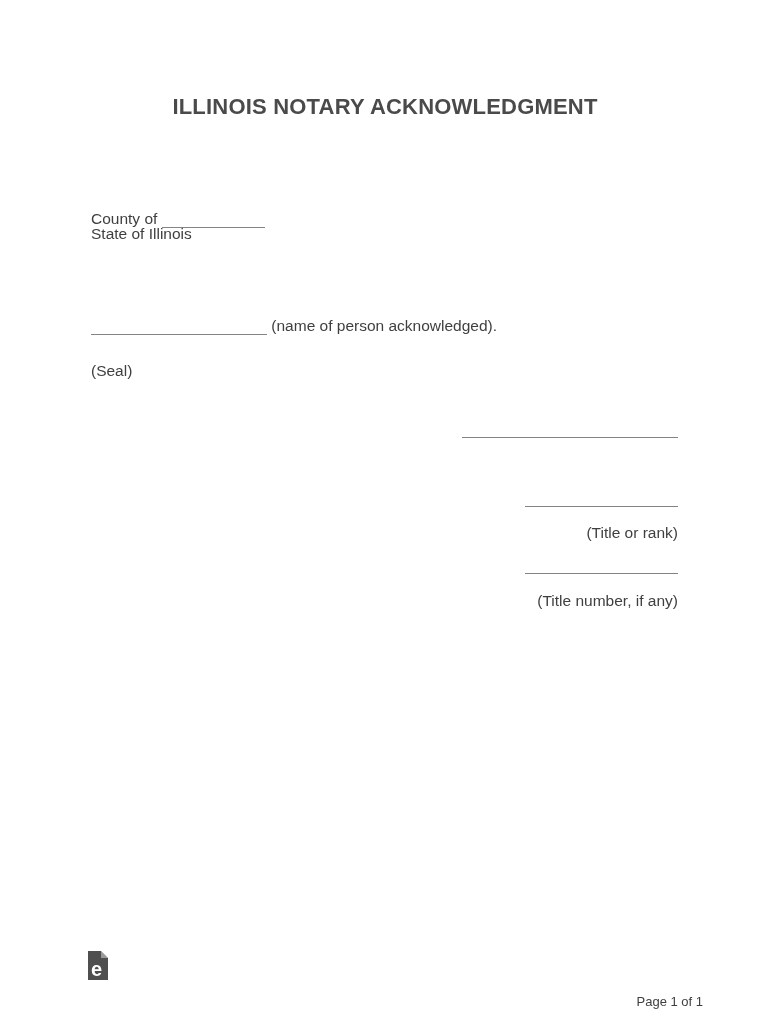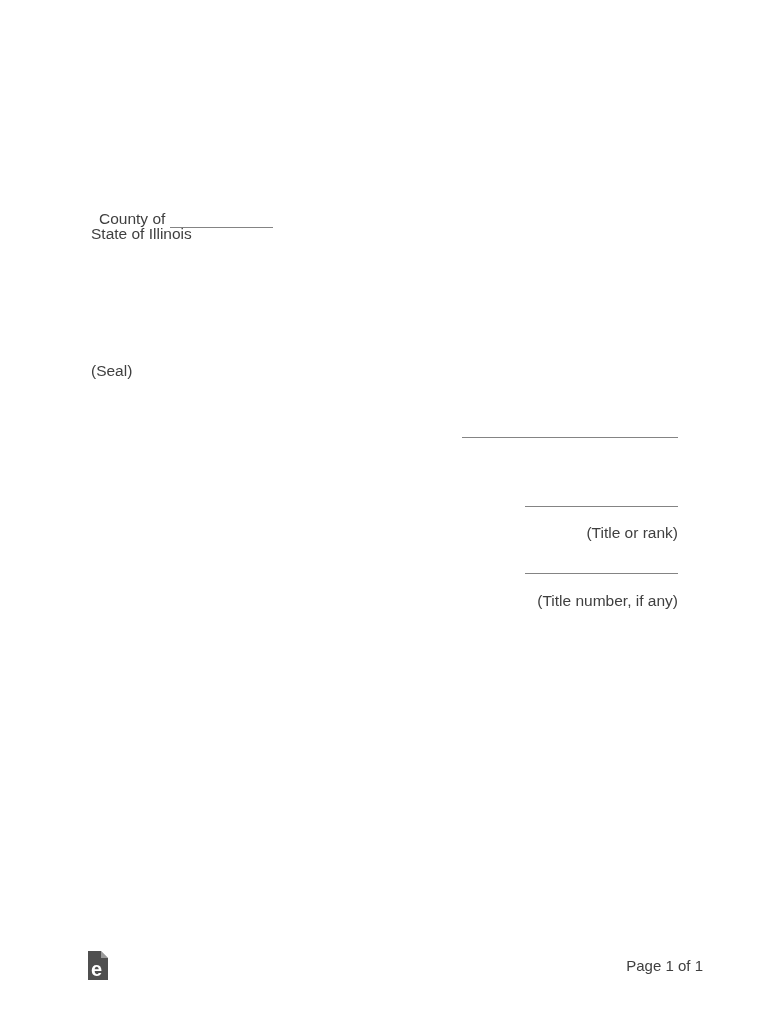--- a/index.html
+++ b/index.html
@@ -24,21 +24,21 @@
     width: 100%;
     text-align: center;
     font-size: 22px;
     font-weight: bold;
     color: #4a4a4a;
     letter-spacing: 0.2px;
     margin: 0;
   }
   .abs { position: absolute; left: 91px; white-space: nowrap; }
   .state-line   { top: 177px; margin-top: 48px; }
-  .county-line  { top: 210px; margin-left: 8px; }
+  .county-line  { top: 210px; }
   .para-line1   { top: 279px; }
   .para-line2   { top: 317px; }
   .seal-label   { top: 362px; }
   .blank {
     display: inline-block;
     height: 15px;
     vertical-align: -4px;
     border-bottom: 1.5px solid #848484;
   }
   .blank-county { width: 103px; }
@@ -89,40 +89,45 @@
     left: 3px;
     bottom: 1px;
     font-size: 20px;
     font-weight: bold;
     line-height: 1;
     color: #ffffff;
   }
   .page-indicator {
     position: absolute;
     right: 67px;
-    top: 957px;
-    font-size: 15px;
+    top: 994px;
+    font-size: 13px;
     color: #3f3f3f;
     white-space: nowrap;
   }
 </style>
 </head>
 <body>
 
 <div class="page">
 
+  <h1 class="doc-title">ILLINOIS NOTARY ACKNOWLEDGMENT</h1>
 
   <div class="abs state-line">State of Illinois</div>
 
   <div class="abs county-line">
     <span>County of</span>
     <span class="blank blank-county"></span>
   </div>
 
 
+  <div class="abs para-line2">
+    <span class="blank blank-name"></span>
+    <span>(name of person acknowledged).</span>
+  </div>
 
   <div class="abs seal-label">(Seal)</div>
 
   <div class="rule rule-signature"></div>
 
   <div class="rule rule-title"></div>
   <div class="caption caption-title">(Title or rank)</div>
 
   <div class="rule rule-serial"></div>
   <div class="caption caption-serial">(Title number, if any)</div>

